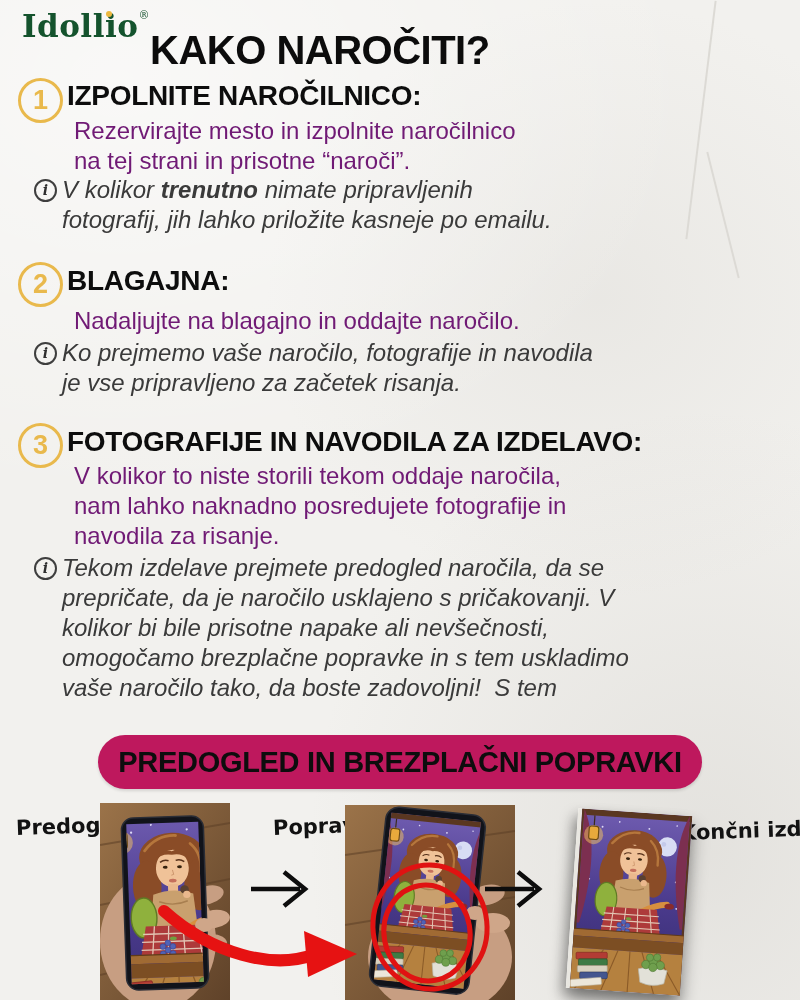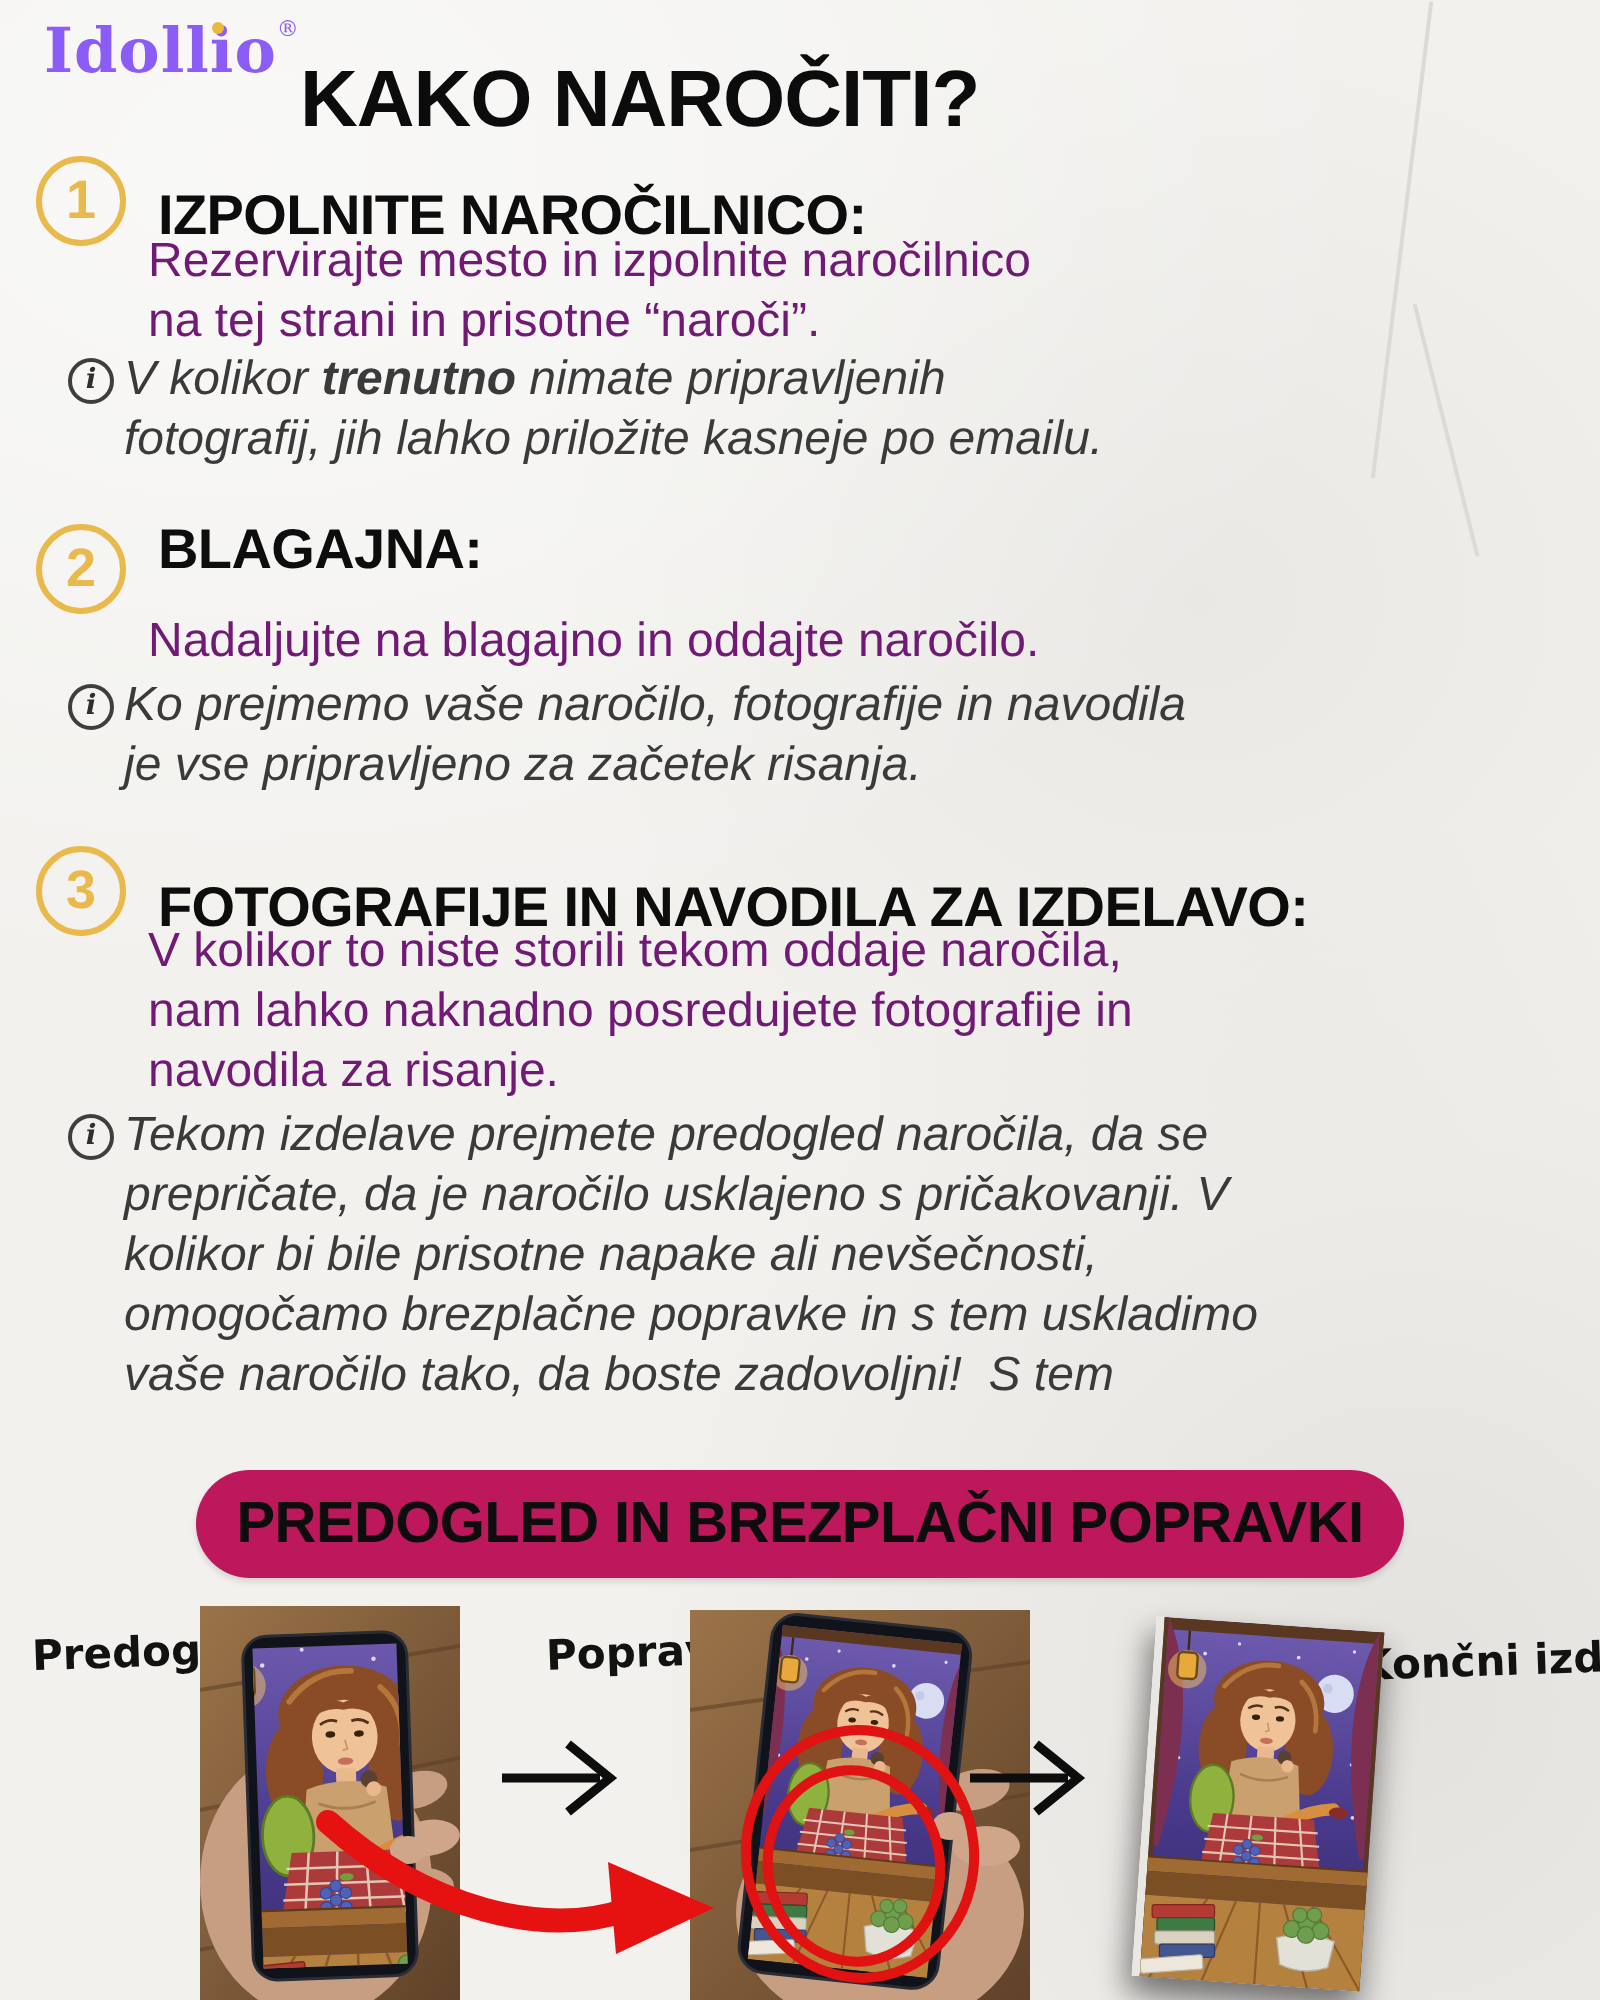--- a/index.html
+++ b/index.html
@@ -9,38 +9,38 @@
     background:
       radial-gradient(120% 70% at 15% 8%, rgba(255,255,255,.55), transparent 60%),
       radial-gradient(90% 80% at 88% 85%, rgba(176,172,164,.22), transparent 55%),
       radial-gradient(70% 50% at 75% 30%, rgba(188,184,176,.16), transparent 60%);}
   .crack{position:absolute;background:#dcdad5;width:2px;pointer-events:none;}
   .crack1{left:700px;top:0;height:240px;transform:rotate(7deg);}
   .crack2{left:722px;top:150px;height:130px;transform:rotate(-14deg);}
 
   
   .logo{position:absolute;left:22px;top:8px;font-family:"DejaVu Serif",serif;
-        font-size:31px;font-weight:600;color:#8b5cf6;letter-spacing:.5px;}
+        font-size:31px;font-weight:600;color:#14532d;letter-spacing:.5px;}
   .logo .i2{position:relative;}
   .logo .i2::after{content:"";position:absolute;left:1px;top:3px;width:6px;height:6px;
         border-radius:50%;background:#ECB83F;}
   .logo sup{font-size:11px;vertical-align:18px;font-weight:400;}
 
   
   .title{position:absolute;left:140px;top:18px;width:500px;margin:10px;text-align:left;
          font-size:40px;font-weight:800;color:#0c0c0c;letter-spacing:-.5px;}
 
   
   .step-circle{position:absolute;left:18px;width:39px;height:39px;border:3.5px solid #E9B94C;
         border-radius:50%;color:#E9B94C;font-weight:800;font-size:27px;
         display:flex;align-items:center;justify-content:center;background:transparent;}
   .sc1{top:78px;} .sc2{top:262px;} .sc3{top:423px;}
-  .step-heading{position:absolute;left:67px;margin:12px;font-size:28px;font-weight:800;
+  .step-heading{position:absolute;left:67px;margin:0;font-size:28px;font-weight:800;
         color:#0d0d0d;letter-spacing:-.3px;white-space:nowrap;}
-  .sh1{top:80px;} .sh2{top:247px;text-align:center;} .sh3{top:426px;}
+  .sh1{top:80px;} .sh2{top:265px;text-align:center;} .sh3{top:426px;}
   .step-body{position:absolute;left:74px;font-size:24px;color:#701a75;line-height:30px;}
   .sb1{top:116px;} .sb2{top:306px;} .sb3{top:461px;}
   .note{position:absolute;left:34px;display:flex;gap:5px;font-style:italic;color:#3a3a3a;
         font-size:24px;line-height:30px;}
   .nt1{top:175px;} .nt2{top:338px;} .nt3{top:553px;}
   .info-icon{flex:0 0 auto;width:19px;height:19px;border:2px solid #3e3e3e;border-radius:50%;
         font-family:"DejaVu Serif",serif;font-size:14px;font-weight:700;line-height:19px;
         text-align:center;margin-top:4px;color:#2e2e2e;}
   .note-line{white-space:pre-wrap;}
   .note b{font-weight:800;}

